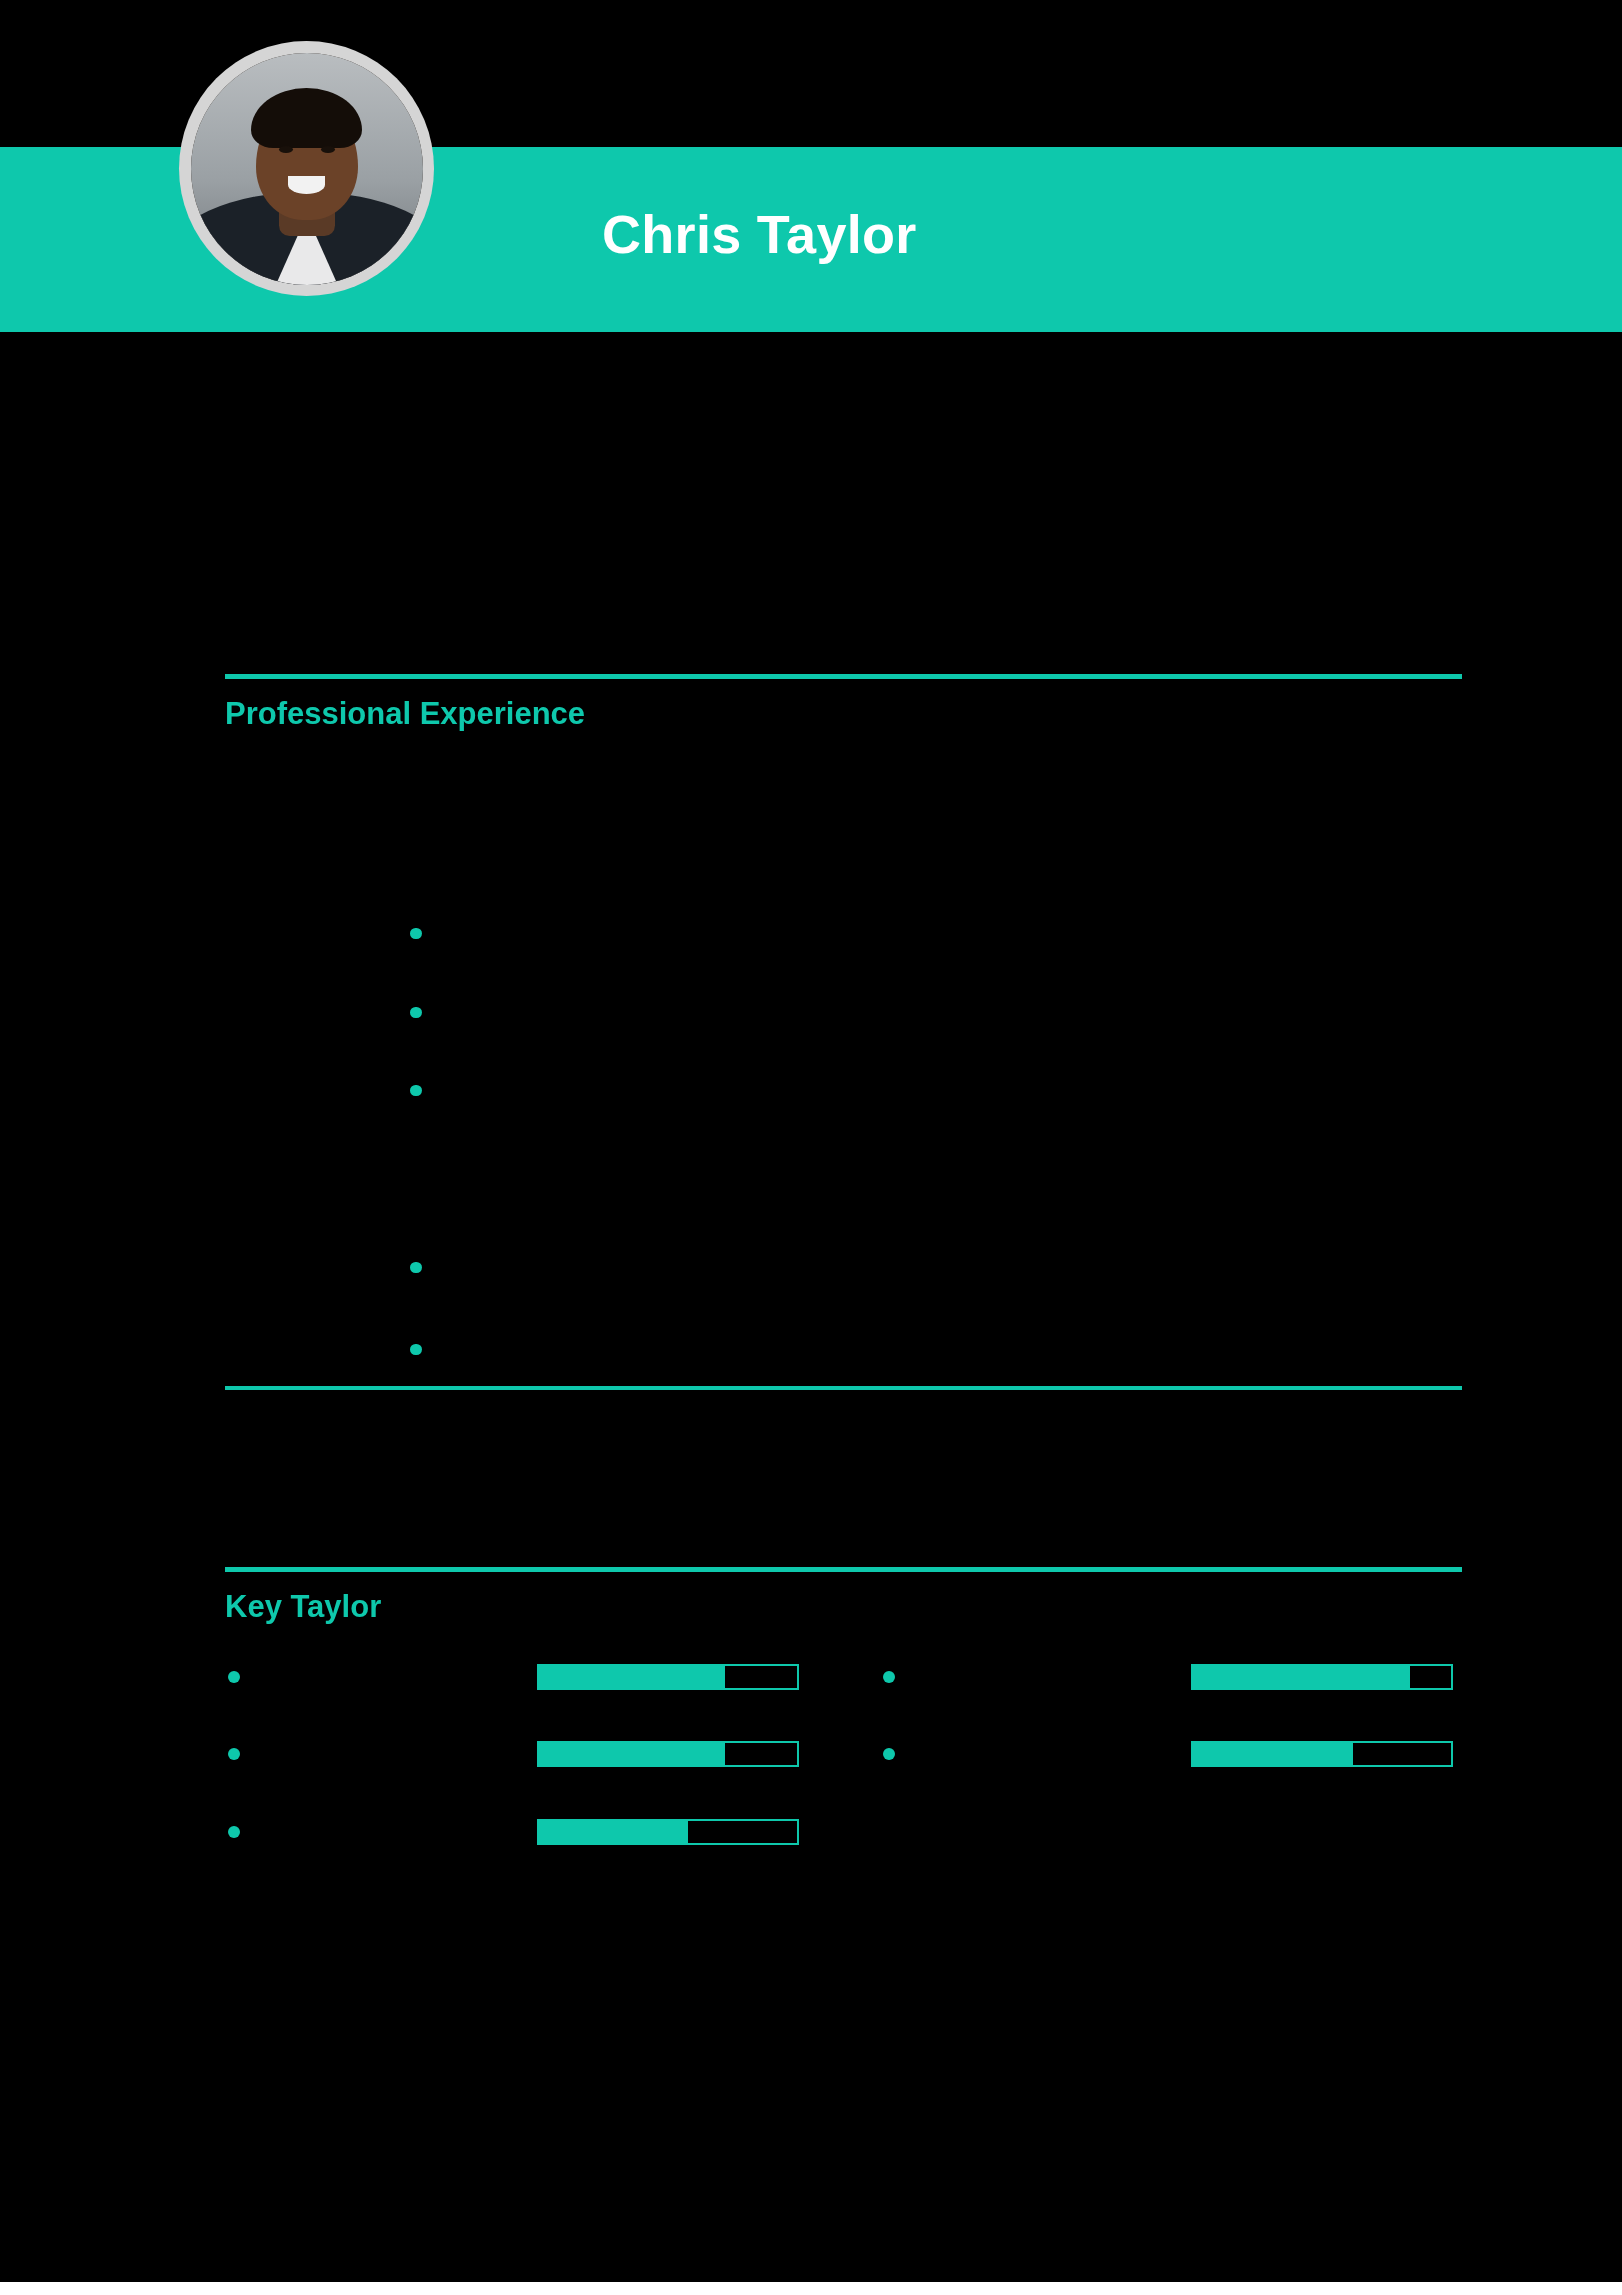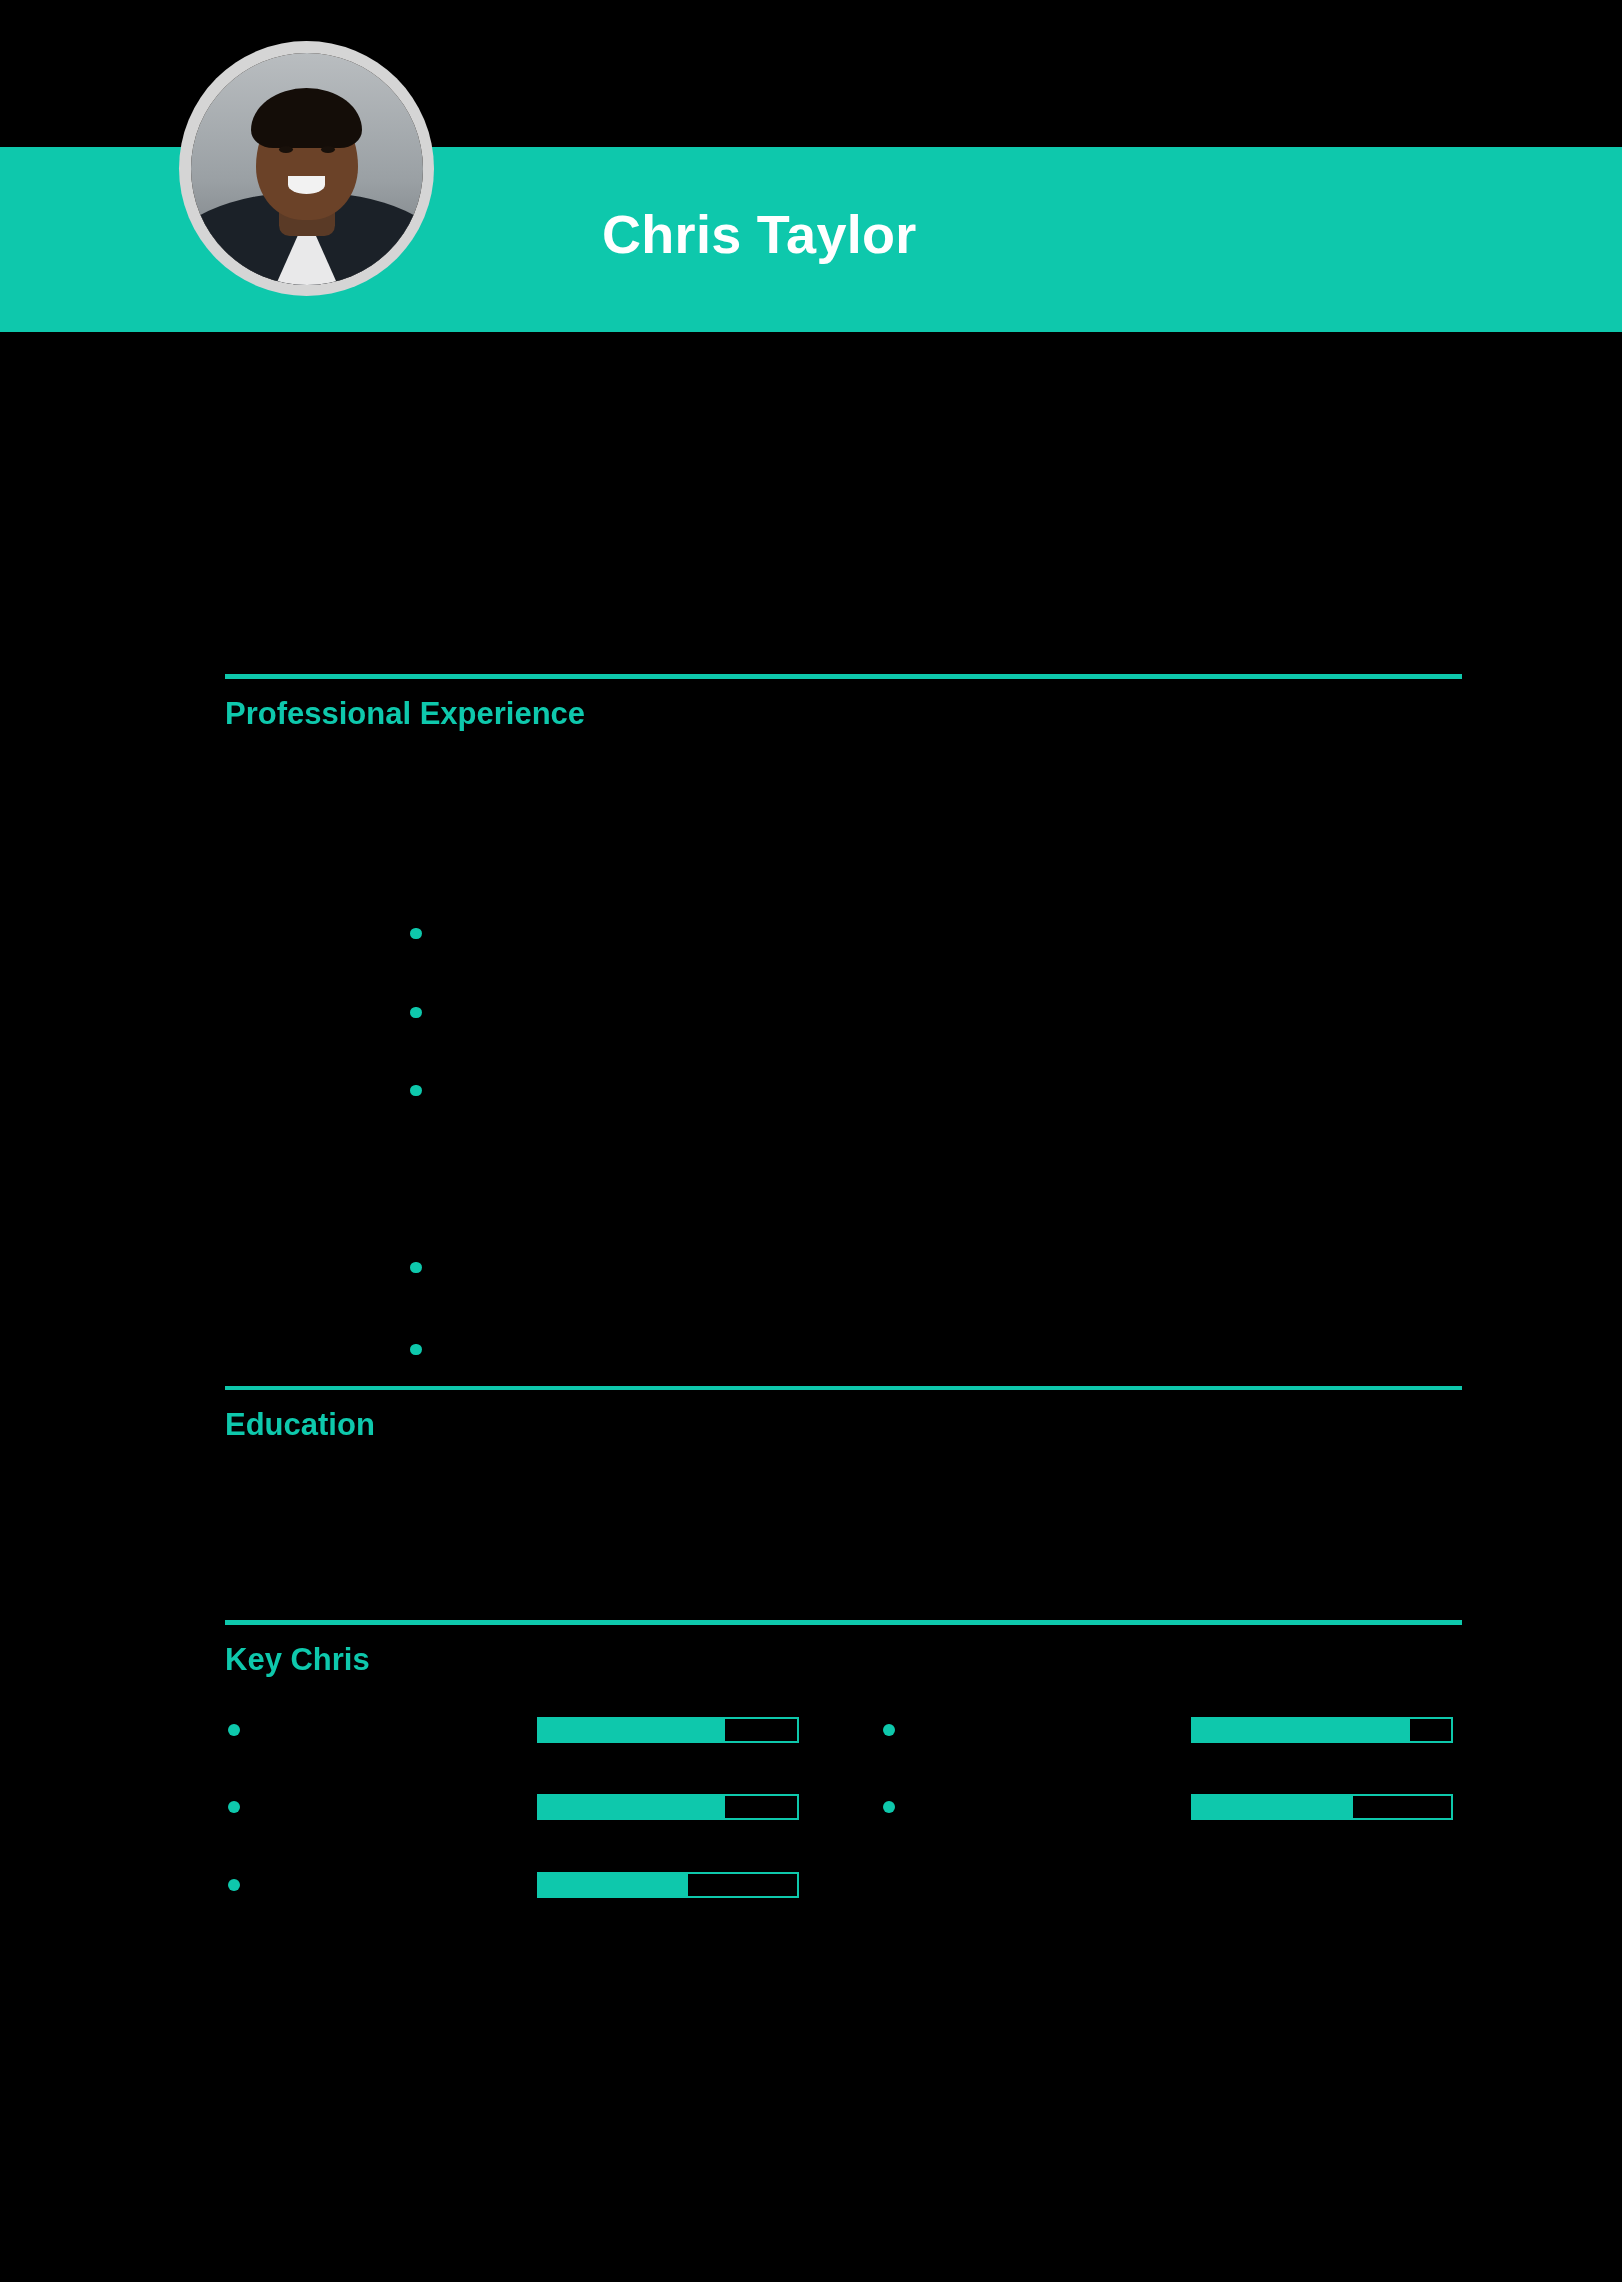--- a/index.html
+++ b/index.html
@@ -265,29 +265,28 @@
         <div class="bullet-dot" style="left:185px; top:275px;"></div>
         <div class="bullet-dot" style="left:185px; top:353px;"></div>
         <div class="bullet-dot" style="left:185px; top:530px;"></div>
         <div class="bullet-dot" style="left:185px; top:612px;"></div>
         <span class="entry-text"></span>
       </div>
     </div>
 
     <div class="section">
       <div class="rule"></div>
-      <div class="sec-title">Education</div>
       <div class="block-edu">
         <span class="entry-text"></span>
       </div>
     </div>
 
     <div class="section">
       <div class="rule"></div>
-      <div class="sec-title">Key Chris</div>
+      <div class="sec-title">Key Taylor</div>
       <div class="block-skills">
         <div class="skills-grid">
 
           <div class="skill-row" style="left:3.3px; top:13px;">
             <div class="skill-dot"></div>
             <div class="skill-name"></div>
             <div class="bar-outer">
               <div class="bar-fill" style="width:72%;"></div>
             </div>
           </div>

